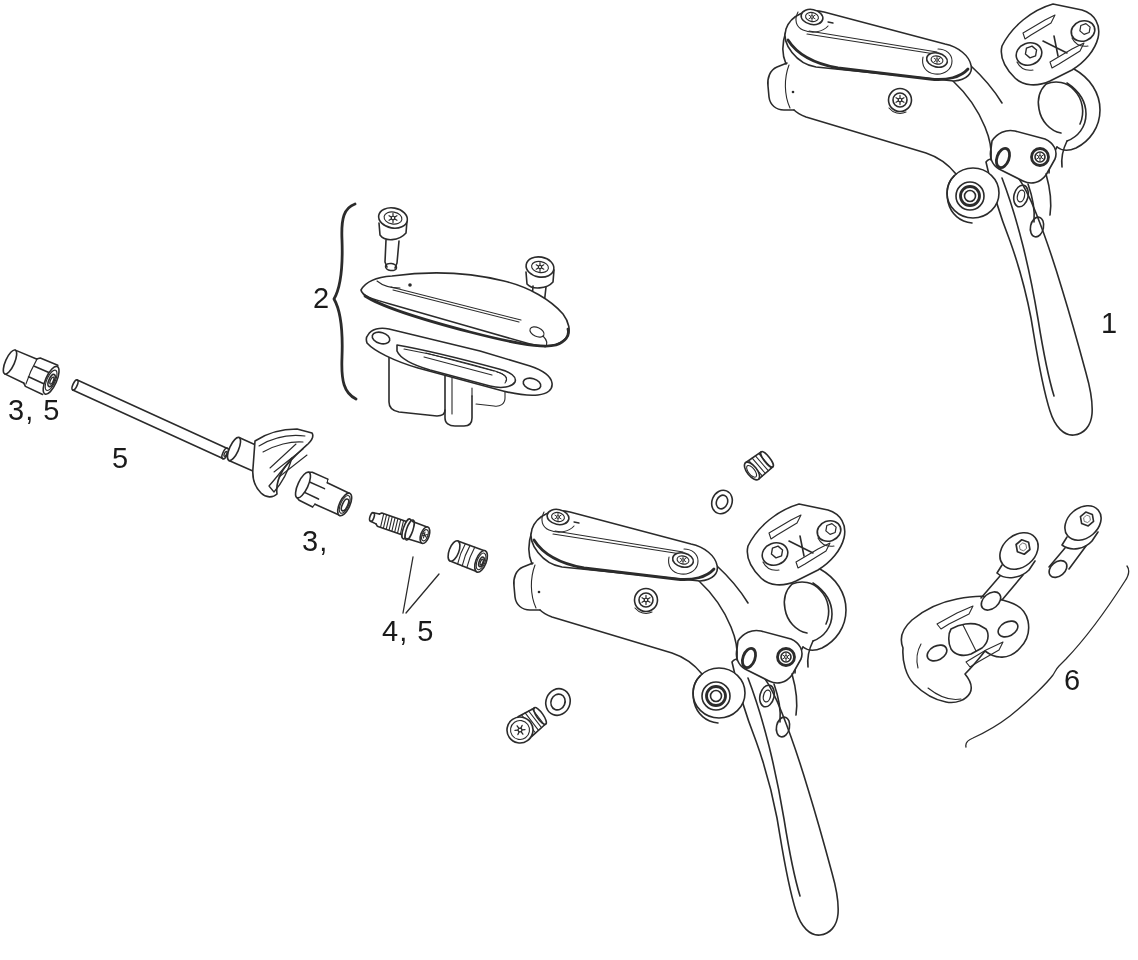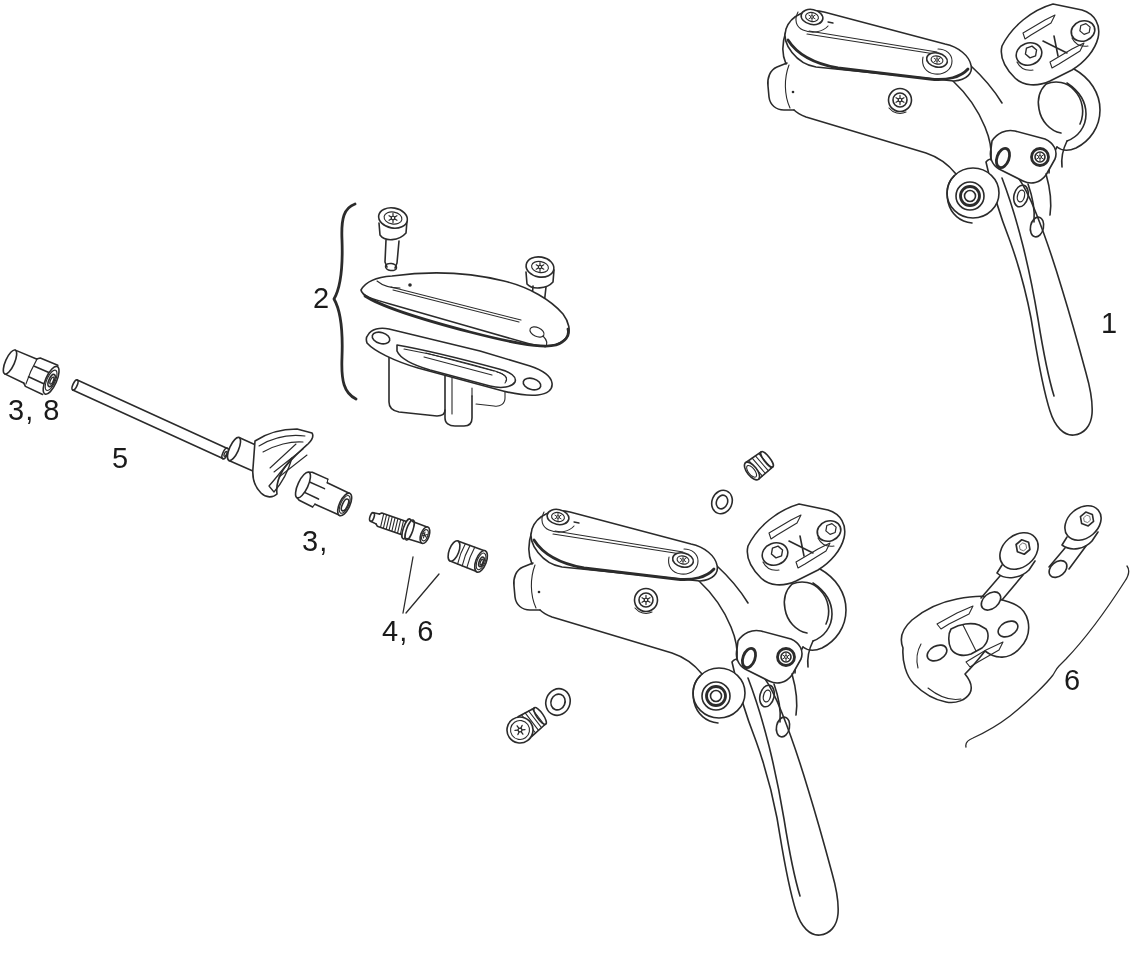--- a/index.html
+++ b/index.html
@@ -281,19 +281,19 @@
       <use href="#hexs" transform="translate(1087,519) scale(1.0) rotate(-40)" class="ln"></use>
       <use href="#hexs" transform="translate(1087,519) scale(0.52) rotate(-40)" class="ln w1"></use>
     </g>
 
     <path class="ln w15" d="M1127,566 C1130,570 1129,575 1125,581 C1109,606 1086,638 1066,659 L1059,666 C1056,669 1055,672 1053,675 C1047,683 1030,700 1010,716 C997,726 984,733 973,738 C968,740 965,743 966,747"></path>
   </g>
 </svg>
 
 <div class="callout" style="left:1101px;top:309px;">1</div>
 <div class="callout" style="left:313px;top:284px;">2</div>
-<div class="callout" style="left:8px;top:396px;">3, 8</div>
+<div class="callout" style="left:8px;top:396px;">3, 5</div>
 <div class="callout" style="left:112px;top:444px;">5</div>
 <div class="callout" style="left:302px;top:527px;">3,</div>
-<div class="callout" style="left:382px;top:617px;">4, 6</div>
+<div class="callout" style="left:382px;top:617px;">4, 5</div>
 <div class="callout" style="left:1064px;top:666px;">6</div>
 
 </div>
 
 </body></html>

